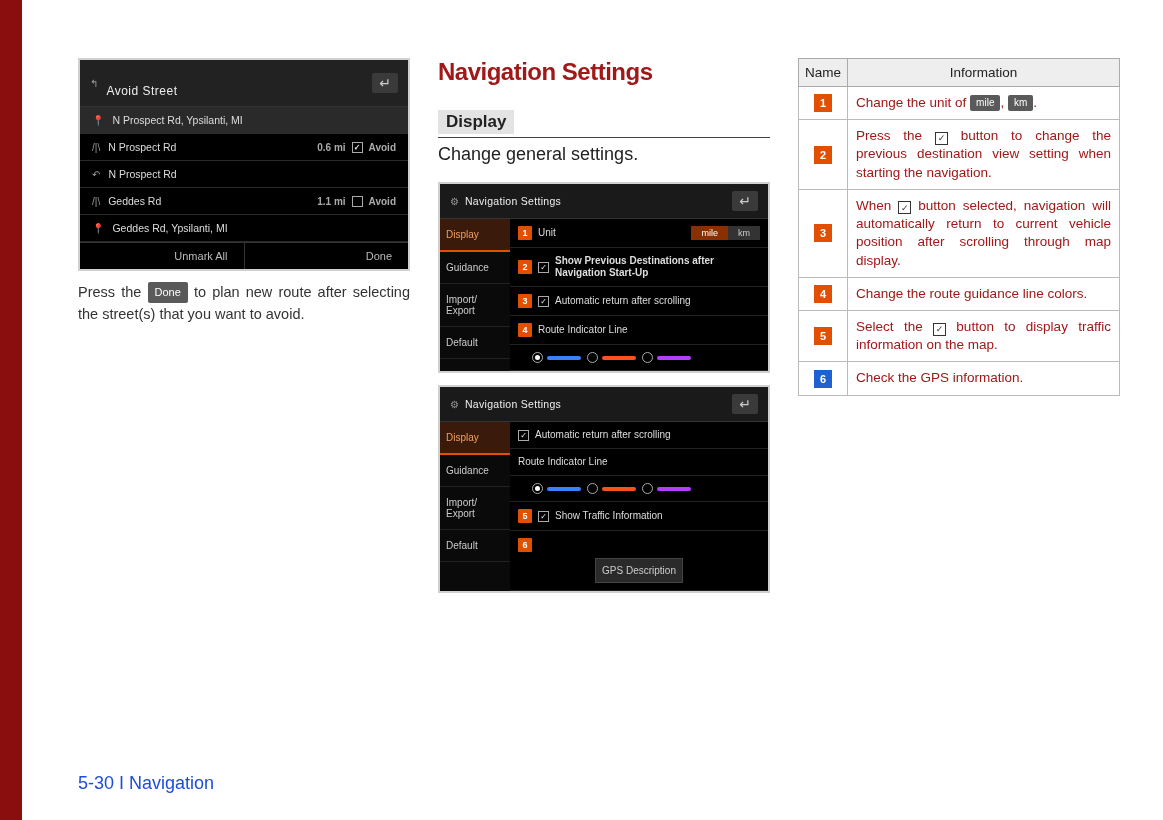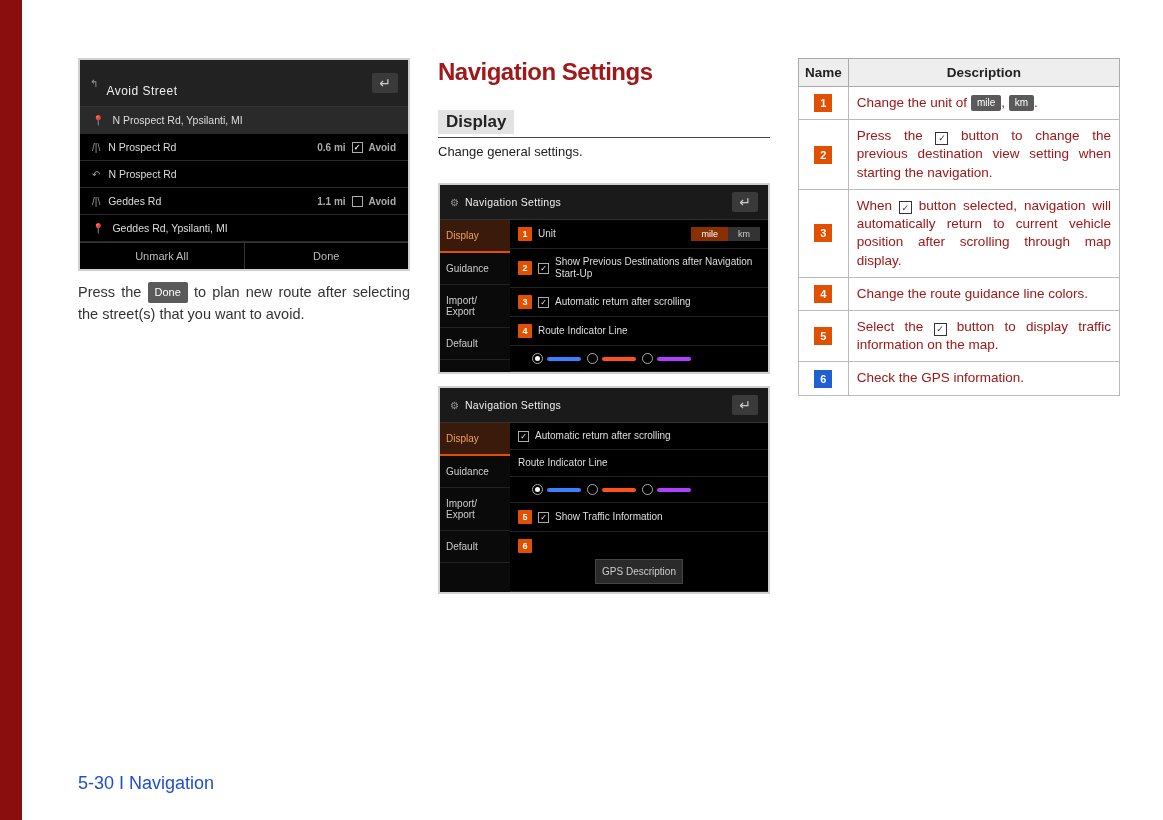--- a/index.html
+++ b/index.html
@@ -18,31 +18,31 @@
   
   
   .screen { background:#000; border:2px solid #d0d0d0; width:332px; color:#eee; font-size:11px; }
   .screen-header { background:#222; padding:8px 10px; display:flex; align-items:center; gap:8px; border-bottom:1px solid #333;}
   .screen-header .title { flex:1; letter-spacing:0.5px; font-size:12px;margin-top:16px;}
   .back-btn { background:#3a3a3a; width:26px; height:20px; display:flex; align-items:center; justify-content:center; border-radius:2px; font-size:14px; color:#ccc;}
   .s1-row { padding:7px 12px; border-bottom:1px solid #2a2a2a; display:flex; align-items:center; gap:8px; font-size:10.5px; color:#ddd;}
   .s1-row.selected{ background:#2a2a2a;}
   .s1-meta{ margin-left:auto; display:flex; gap:6px; align-items:center; color:#aaa; font-size:10px;font-weight:bold;}
   .s1-footer{ display:flex; }
-  .s1-footer div{ flex:1; text-align:center; padding:7px 5px; border-top:1px solid #333; color:#bbb; font-size:11px;}
+  .s1-footer div{ flex:1; text-align:right; padding:7px 16px; border-top:1px solid #333; color:#bbb; font-size:11px;}
   .s1-footer div + div{ border-left:1px solid #333;}
   
   .caption { font-size:14.5px; line-height:1.55; color:#333; margin-top:10px; text-align:justify; }
   .badge-btn { display:inline-block; background:#5a5a5a; color:#fff; font-size:11px; padding:2px 7px; border-radius:2px; vertical-align:1px;}
   
   
   h1.nav-settings { color:#a01818; font-weight:bold; font-size:24px; letter-spacing:-0.5px; margin-bottom:24px; }
   .sub-h { border-bottom:1.5px solid #444; padding-bottom:3px; margin-bottom:6px; }
   .sub-h .pill { background:#e3e3e3; padding:2px 8px; font-weight:bold; font-size:17px; display:inline-block;}
-  .subcap { font-size:13px; margin-bottom:24px;}
+  .subcap { font-size:18px; margin-bottom:17px;}
   
   
   .screen2 { background:#000; border:2px solid #d0d0d0; width:332px; color:#eee; font-size:10.5px; margin-bottom:12px;}
   .s2-hdr { background:#1a1a1a; padding:7px 10px; display:flex; align-items:center; gap:6px; border-bottom:1px solid #333;}
   .s2-hdr .t{ flex:1; letter-spacing:0.3px;}
   .s2-body{ display:flex;}
   .s2-side{ width:70px; background:#0a0a0a;}
   .s2-side div{ padding:10px 6px; font-size:10px; color:#ccc; border-bottom:1px solid #222;}
   .s2-side .active{ background:#3a1a0a; color:#f0a060; border-bottom:2px solid #e05000;}
   .s2-main{ flex:1;}
@@ -53,21 +53,21 @@
   .unit-tog span.active{ background:#8a3000; color:#fff;}
   .chk{ width:11px; height:11px; border:1px solid #aaa; display:inline-flex; align-items:center; justify-content:center; font-size:8px; color:#eee;}
   .route-opt{ display:flex; align-items:center; gap:4px;}
   .radio{ width:11px; height:11px; border:1px solid #aaa; border-radius:50%; display:inline-flex; align-items:center; justify-content:center;}
   .radio.sel::after{content:""; width:5px; height:5px; background:#fff; border-radius:50%;}
   .line-sw{ width:34px; height:4px; border-radius:2px;}
   .gps-btn{ background:#2a2a2a; text-align:center; padding:6px; font-size:10px; color:#ccc; margin:4px auto 0; border:1px solid #444;}
   
   
   table.desc { width:322px; border-collapse:collapse; font-size:13.5px;}
-  table.desc th{ background:#eee; border:1px solid #aaa; padding:6px; font-weight:bold; text-align:center;}
+  table.desc th{ background:#eee; border:1px solid #aaa; padding:6px; font-weight:normal; text-align:center;}
   table.desc td{ border:1px solid #bbb; padding:7px 8px; vertical-align:middle;}
   table.desc td.name{ text-align:center; width:48px;}
   table.desc td.d{ color:#a01818; line-height:1.35; text-align:justify;}
   .tbl-badge{ background:#e05000; color:#fff; width:18px; height:18px; font-size:11px; display:inline-flex; align-items:center; justify-content:center; font-weight:bold;}
   .tbl-badge.blue{ background:#2060d0; }
   .inline-badge{ display:inline-block; background:#5a5a5a; color:#fff; font-size:10px; padding:1px 6px; border-radius:2px; vertical-align:1px;}
   .chk-inline{ display:inline-flex; width:13px; height:13px; border:1.5px solid #333; align-items:center; justify-content:center; font-size:9px; vertical-align:-1px; color:#333;}
   
   .footer{ position:absolute; left:78px; bottom:26px; font-size:18px; color:#1d4ed8;}
   
@@ -146,21 +146,21 @@
               <span class="num-badge">1</span>
               <span style="flex:1;line-height:1.2;">Unit</span>
               <span class="unit-tog">
                 <span class="active">mile</span>
                 <span>km</span>
               </span>
             </div>
             <div class="s2-row">
               <span class="num-badge">2</span>
               <span class="chk">✓</span>
-              <span style="flex:1;line-height:1.2;">Show Previous Destinations after Navigation Start-Up</span>
+              <span style="flex:1;line-height:1.2;font-weight:bold;">Show Previous Destinations after Navigation Start-Up</span>
             </div>
             <div class="s2-row">
               <span class="num-badge">3</span>
               <span class="chk">✓</span>
               <span style="flex:1;line-height:1.2;">Automatic return after scrolling</span>
             </div>
             <div class="s2-row">
               <span class="num-badge">4</span>
               <span style="flex:1;line-height:1.2;">Route Indicator Line</span>
             </div>
@@ -230,21 +230,21 @@
           </div>
         </div>
       </div>
   </div>
 
   <div class="col-right">
     <table class="desc">
       <tbody>
           <tr>
         <th>Name</th>
-        <th>Description</th>
+        <th>Information</th>
       </tr>
       </tbody>
         <tbody id="tblbody">
           <tr>
             <td class="name"><span class="tbl-badge">1</span></td>
             <td class="d">Change the unit of <span class="inline-badge">mile</span>, <span class="inline-badge">km</span>.</td>
           </tr>
           <tr>
             <td class="name"><span class="tbl-badge">2</span></td>
             <td class="d">Press the <span class="chk-inline">✓</span> button to change the previous destination view setting when starting the navigation.</td>

